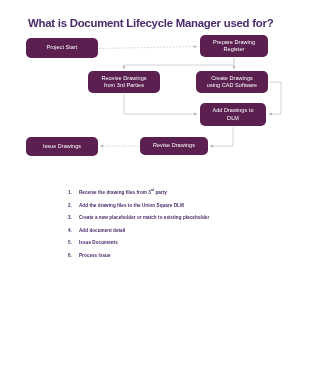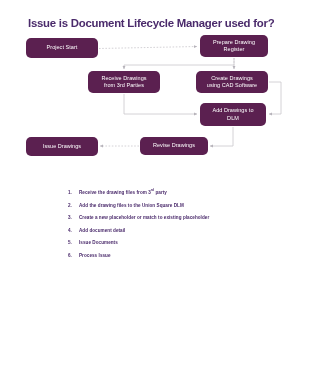--- a/index.html
+++ b/index.html
@@ -52,21 +52,21 @@
   }
   .step-num{width:11px;flex:0 0 11px;}
   .step-txt{flex:1 1 auto;}
   .step-txt sup{font-size:3.2px;vertical-align:super;line-height:0;}
 </style>
 </head>
 <body>
 
 <div id="page">
 
-  <div class="title">Issue is Document Lifecycle Manager used for?</div>
+  <div class="title">What is Document Lifecycle Manager used for?</div>
 
   <div class="flow">
 
     <svg class="wires" viewBox="0 0 298 140">
       <defs>
         <marker id="ah" markerWidth="5" markerHeight="5" refX="4.2" refY="2" orient="auto">
           <path d="M0,0 L4.4,2 L0,4 z" fill="#b6b3ba"></path>
         </marker>
       </defs>
       <g fill="none" stroke="#c9c7cc" stroke-width="0.8" marker-end="url(#ah)">

